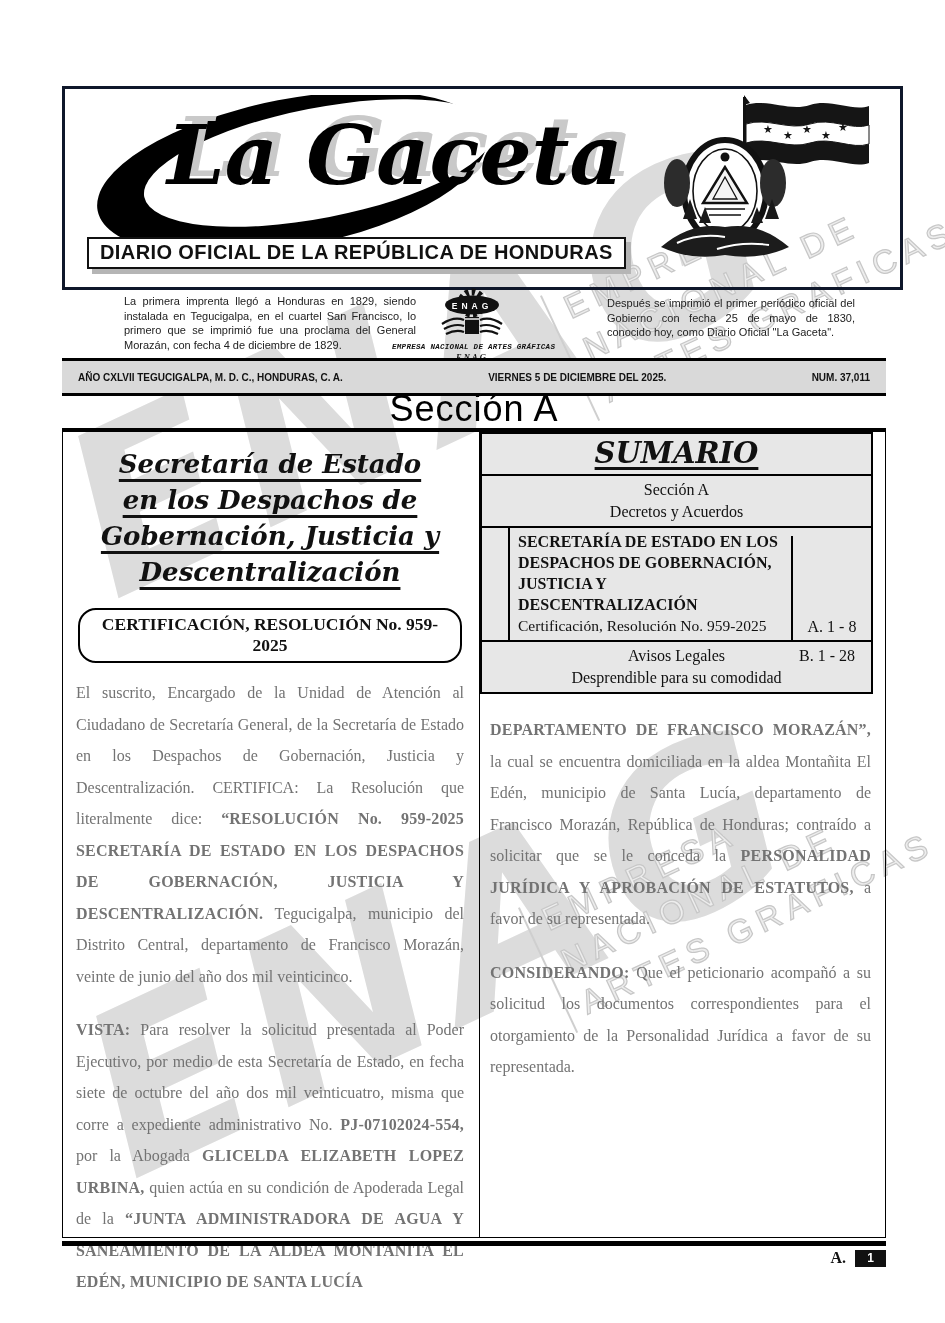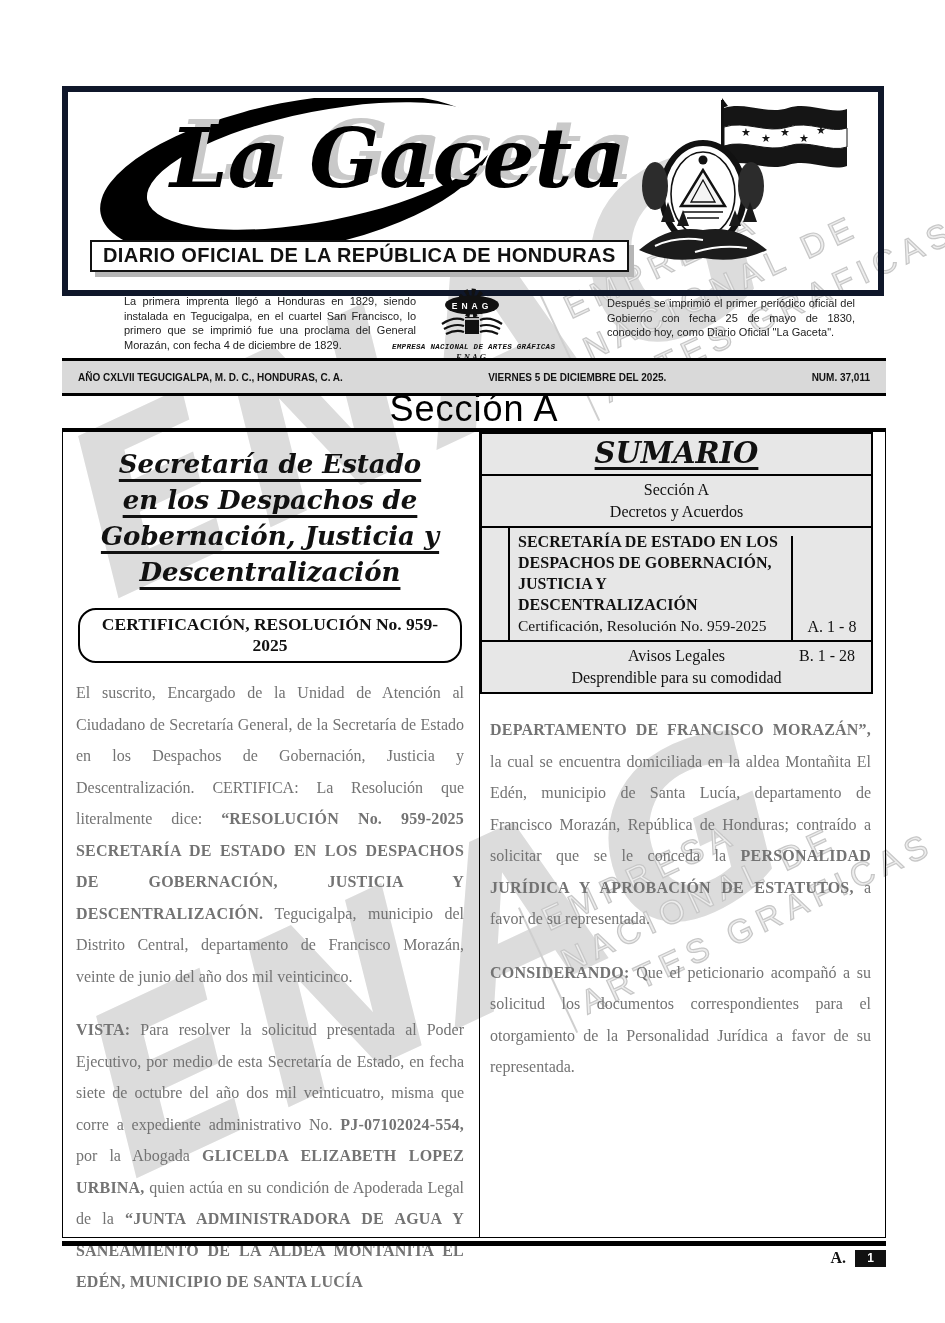--- a/index.html
+++ b/index.html
@@ -8,22 +8,22 @@
   
   .wm{position:absolute;z-index:1;pointer-events:none;}
   .wm-enag{font-family:"DejaVu Sans",sans-serif;font-weight:bold;font-style:italic;
            color:#dcdcdc;font-size:225px;line-height:1;letter-spacing:14px;white-space:nowrap;
            transform:rotate(-25deg);transform-origin:left top;}
   .wm-company{font-family:"Liberation Sans",sans-serif;font-weight:400;font-size:33px;
               letter-spacing:7px;color:#ededed;-webkit-text-stroke:1.2px #c7c7c7;
               transform:rotate(-25deg);transform-origin:left top;line-height:46px;
               border-left:2px solid #cfcfcf;padding-left:16px;white-space:nowrap;}
   
-  .header-box{position:absolute;z-index:2;left:62px;right:61px;top:86px;height:198px;
-              border:6px solid #0f172a;background:transparent;}
+  .header-box{position:absolute;z-index:2;left:62px;right:42px;top:86px;height:198px;
+              border:3px solid #0f172a;background:transparent;}
   .swoosh{position:absolute;left:22px;top:6px;}
   .masthead-title{position:absolute;left:102px;top:18px;font-family:"DejaVu Serif",serif;
                   font-weight:bold;font-style:italic;font-size:82px;white-space:nowrap;
                   text-shadow:9px -8px 0 #c9c9c9;color:#000;}
   .diario-box{position:absolute;left:22px;top:148px;background:#fff;border:2px solid #111;
               box-shadow:5px 5px 0 #b5b5b5;padding:2px 11px 3px;
               font-family:"Liberation Sans",sans-serif;font-weight:bold;font-size:20px;
               letter-spacing:.4px;white-space:nowrap;}
   .coat{position:absolute;right:18px;top:2px;}
   

